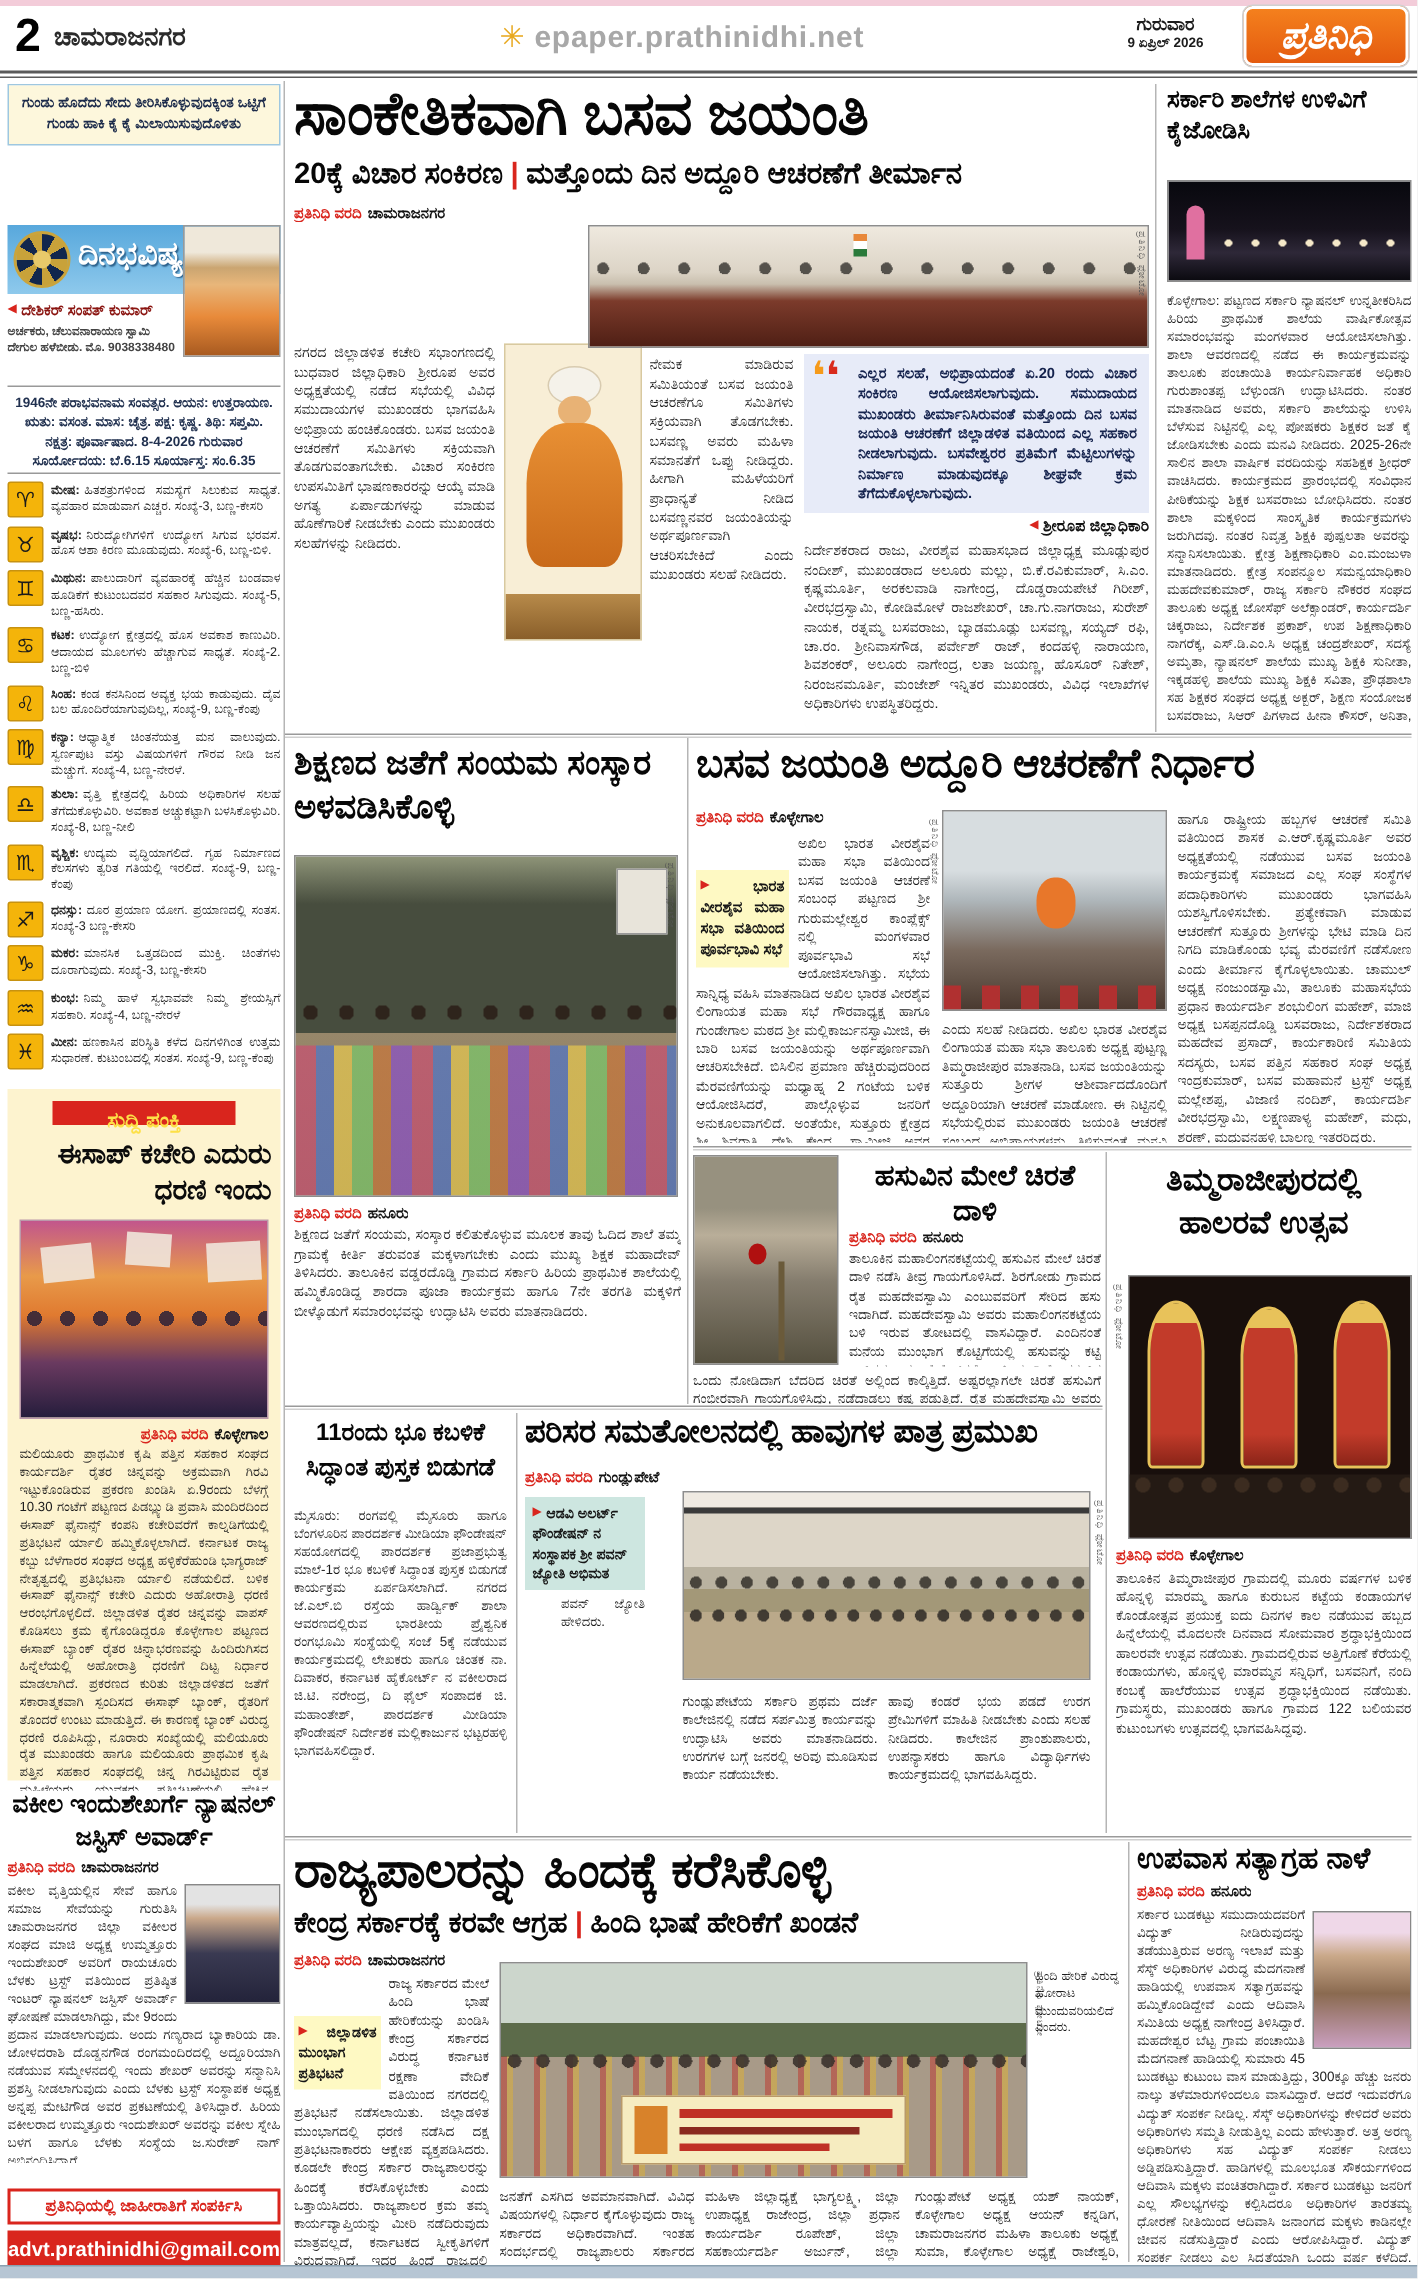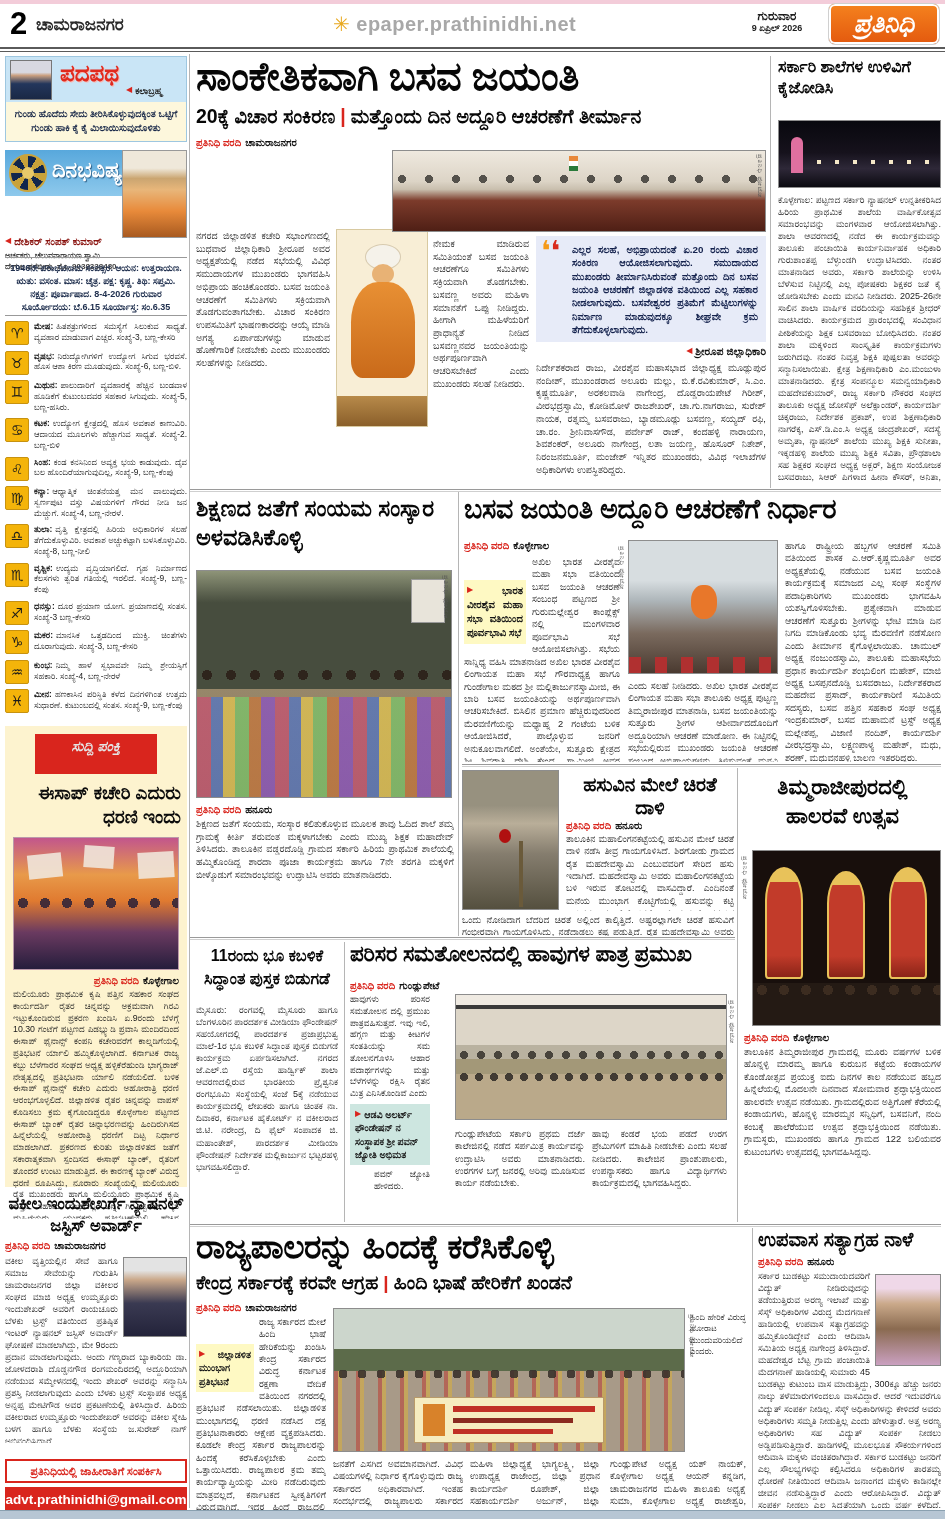--- a/index.html
+++ b/index.html
@@ -38,34 +38,34 @@
   .sb{left:5px;width:182px;}
   #padband{background:#c9e5f6;height:45px;position:relative;}
   #padtitle{position:absolute;left:54px;top:3px;font-size:23px;font-weight:800;color:#e02a1e;text-shadow:1px 1px 0 #f7b9b4;}
   #padauth{position:absolute;left:120px;top:28px;font-size:9px;font-weight:700;color:#222;}
   #padtext{background:#fdf7dc;padding:5px 7px;font-size:9.5px;font-weight:700;color:#1b2a4a;line-height:1.5;text-align:center;}
   #horoband{left:5px;top:150px;width:182px;height:46px;background:linear-gradient(180deg,#58a8dc,#8ec9ec);}
   #horotitle{left:52px;top:158px;font-size:21px;font-weight:800;color:#fff;text-shadow:1px 1px 1px #2a5f8a;}
   #wheel{left:9px;top:154px;width:38px;height:38px;border-radius:50%;border:2px solid #caa43c;
          background:repeating-conic-gradient(#11264d 0 30deg,#c8a23a 30deg 60deg);}
   #wheel::after{content:"";position:absolute;left:11px;top:11px;width:12px;height:12px;border-radius:50%;background:#e8c96a;}
-  #astinfo{left:5px;top:201px;width:116px;margin-top:35px;}
+  #astinfo{left:5px;top:201px;width:116px;}
   #astname{font-size:10px;font-weight:800;color:#8a1410;}
   #astrest{font-size:8px;font-weight:700;color:#444;line-height:1.4;margin-top:2px;}
   #panch{left:5px;top:257px;width:182px;height:59px;border-top:1px solid #999;border-bottom:1px solid #999;
          padding:4px;font-size:9px;font-weight:800;color:#20304f;text-align:center;line-height:1.45;overflow:hidden;}
   #signs{left:5px;top:321px;width:182px;}
   .zrow{display:flex;gap:5px;margin-bottom:5.5px;}
   .zicon{flex:0 0 24px;width:24px;height:24px;background:#f4b40a;border:1px solid #c79210;border-radius:2px;
          font-size:14px;line-height:22px;text-align:center;color:#1a1a1a;}
   .ztxt{font-size:8.4px;line-height:1.3;text-align:justify;color:#222;}
   .zname{font-weight:800;margin-right:3px;}
   #newsrow{left:5px;top:726px;width:182px;height:461px;background:#fdf3cf;}
-  #nrtag{width:122px;height:40px;margin:8px auto 7px;background:#d9251d;color:#e5e5e5;font-size:14px;font-weight:800;
-         text-align:center;line-height:24px;font-style:italic;}
+  #nrtag{width:122px;height:16px;margin:8px auto 7px;background:#d9251d;color:#fde047;font-size:14px;font-weight:800;
+         text-align:center;line-height:24px;}
   #nrhead{font-size:18.5px;font-weight:800;color:#0c0c0c;text-align:right;line-height:1.3;padding:0 6px;}
   #nrimg{position:relative;margin:8px 8px 0;height:133px;border:1px solid #b9a; 
          background:linear-gradient(180deg,#c2568c 0%,#e89a4a 28%,#e07a30 48%,#6a3a60 72%,#251d3c 100%);}
   .placard{position:absolute;background:#efe6da;opacity:.9;}
   #nrbyl{padding:5px 8px 2px;text-align:right;}
   #nrbody{padding:0 8px;font-size:8.8px;height:230px;}
   #award{left:5px;top:1192px;width:182px;}
   #awhead{font-size:16.5px;font-weight:800;color:#070707;text-align:center;line-height:1.35;}
   #awbody{font-size:9px;height:188px;margin-top:3px;}
   #awphoto{float:right;width:64px;height:80px;margin:2px 0 3px 5px;border:1px solid #888;
@@ -102,25 +102,20 @@
   <div class="hline" style="left:190px;top:489px;width:751px;"></div>
   <div class="vline" style="left:458px;top:492px;height:444px;"></div>
   <div class="hline" style="left:462px;top:764px;width:479px;"></div>
   <div class="vline" style="left:737px;top:768px;height:454px;"></div>
   <div class="hline" style="left:190px;top:937px;width:545px;"></div>
   <div class="vline" style="left:344px;top:942px;height:280px;"></div>
   <div class="hline" style="left:190px;top:1224px;width:751px;"></div>
   <div class="vline" style="left:752px;top:1228px;height:280px;"></div>
 
   <div class="abs sb" style="top:56px;border:1px solid #9ec7e0;">
-    <div id="padband">
-      <div class="abs" style="left:4px;top:3px;width:42px;height:40px;border:1px solid #777;background:linear-gradient(180deg,#d8d8e0 0 30%,#caa080 38%,#23365c 60%,#1a2845 100%);"></div>
-      <div id="padtitle">ಪದಪಥ</div>
-      <div id="padauth"><span class="raL">◀</span><span>ಕಲಾಬ್ರಹ್ಮ</span></div>
-    </div>
     <div id="padtext">ಗುಂಡು ಹೊದೆದು ಸೇದು ತೀರಿಸಿಕೊಳ್ಳುವುದಕ್ಕಿಂತ ಒಟ್ಟಿಗೆ ಗುಂಡು ಹಾಕಿ ಕೈ ಕೈ ಮಿಲಾಯಿಸುವುದೊಳಿತು</div>
   </div>
 
   <div class="abs" id="horoband"></div>
   <div class="abs" id="wheel"></div>
   <div class="abs" id="horotitle">ದಿನಭವಿಷ್ಯ</div>
   <div class="abs" style="left:122px;top:150px;width:65px;height:88px;border:1px solid #999;z-index:2;background:linear-gradient(180deg,#efe8da 0 20%,#caa571 32%,#e8b67a 45%,#e88a3a 70%,#a85a20 100%);"></div>
   <div class="abs" id="astinfo">
     <div id="astname"><span class="raL">◀</span><span>ದೇಶಿಕರ್ ಸಂಪತ್ ಕುಮಾರ್</span></div>
     <div id="astrest">ಅರ್ಚಕರು, ಚೆಲುವನಾರಾಯಣ ಸ್ವಾಮಿ ದೇಗುಲ ಹಳೆಬೀಡು. ಮೊ. 9038338480</div>
@@ -297,21 +292,20 @@
   <div class="vcred" style="left:741px;top:856px;">ಪ್ರತಿನಿಧಿ ಫೋಟೋ</div>
   <div class="abs byl" style="left:744px;top:1032px;"><span class="ag">ಪ್ರತಿನಿಧಿ ವರದಿ</span><span class="lc">ಕೊಳ್ಳೇಗಾಲ</span></div>
   <div class="abs jt" style="left:744px;top:1046px;width:197px;height:172px;font-size:9.3px;">ತಾಲೂಕಿನ ತಿಮ್ಮರಾಜೀಪುರ ಗ್ರಾಮದಲ್ಲಿ ಮೂರು ವರ್ಷಗಳ ಬಳಿಕ ಹೊನ್ನಳ್ಳಿ ಮಾರಮ್ಮ ಹಾಗೂ ಕುರುಬನ ಕಟ್ಟೆಯ ಕಂಡಾಯಗಳ ಕೊಂಡೋತ್ಸವ ಪ್ರಯುಕ್ತ ಐದು ದಿನಗಳ ಕಾಲ ನಡೆಯುವ ಹಬ್ಬದ ಹಿನ್ನೆಲೆಯಲ್ಲಿ ಮೊದಲನೇ ದಿನವಾದ ಸೋಮವಾರ ಶ್ರದ್ಧಾಭಕ್ತಿಯಿಂದ ಹಾಲರವೇ ಉತ್ಸವ ನಡೆಯಿತು. ಗ್ರಾಮದಲ್ಲಿರುವ ಅತ್ತಿಗೊಣೆ ಕೆರೆಯಲ್ಲಿ ಕಂಡಾಯಗಳು, ಹೊನ್ನಳ್ಳಿ ಮಾರಮ್ಮನ ಸನ್ನಿಧಿಗೆ, ಬಸವನಿಗೆ, ನಂದಿ ಕಂಬಕ್ಕೆ ಹಾಲೆರೆಯುವ ಉತ್ಸವ ಶ್ರದ್ಧಾಭಕ್ತಿಯಿಂದ ನಡೆಯಿತು. ಗ್ರಾಮಸ್ಥರು, ಮುಖಂಡರು ಹಾಗೂ ಗ್ರಾಮದ 122 ಬಲಿಯವರ ಕುಟುಂಬಗಳು ಉತ್ಸವದಲ್ಲಿ ಭಾಗವಹಿಸಿದ್ದವು.</div>
 
   <div class="abs hl" style="left:196px;top:944px;width:142px;font-size:16px;line-height:1.45;text-align:center;">11ರಂದು ಭೂ ಕಬಳಿಕೆ ಸಿದ್ಧಾಂತ ಪುಸ್ತಕ ಬಿಡುಗಡೆ</div>
   <div class="abs jt" style="left:196px;top:1004px;width:142px;height:216px;font-size:9px;">ಮೈಸೂರು: ರಂಗವಲ್ಲಿ ಮೈಸೂರು ಹಾಗೂ ಬೆಂಗಳೂರಿನ ಪಾರದರ್ಶಕ ಮೀಡಿಯಾ ಫೌಂಡೇಷನ್ ಸಹಯೋಗದಲ್ಲಿ ಪಾರದರ್ಶಕ ಪ್ರಜಾಪ್ರಭುತ್ವ ಮಾಲೆ-1ರ ಭೂ ಕಬಳಿಕೆ ಸಿದ್ಧಾಂತ ಪುಸ್ತಕ ಬಿಡುಗಡೆ ಕಾರ್ಯಕ್ರಮ ಏರ್ಪಡಿಸಲಾಗಿದೆ. ನಗರದ ಜೆ.ಎಲ್.ಬಿ ರಸ್ತೆಯ ಹಾರ್ಡ್ವಿಕ್ ಶಾಲಾ ಆವರಣದಲ್ಲಿರುವ ಭಾರತೀಯ ಪ್ರೈಶ್ವನಿಕ ರಂಗಭೂಮಿ ಸಂಸ್ಥೆಯಲ್ಲಿ ಸಂಜೆ 5ಕ್ಕೆ ನಡೆಯುವ ಕಾರ್ಯಕ್ರಮದಲ್ಲಿ ಲೇಖಕರು ಹಾಗೂ ಚಿಂತಕ ನಾ. ದಿವಾಕರ, ಕರ್ನಾಟಕ ಹೈಕೋರ್ಟ್ ನ ವಕೀಲರಾದ ಜಿ.ಟಿ. ನರೇಂದ್ರ, ದಿ ಫೈಲ್ ಸಂಪಾದಕ ಜಿ. ಮಹಾಂತೇಶ್, ಪಾರದರ್ಶಕ ಮೀಡಿಯಾ ಫೌಂಡೇಷನ್ ನಿರ್ದೇಶಕ ಮಲ್ಲಿಕಾರ್ಜುನ ಭಟ್ಟರಹಳ್ಳಿ ಭಾಗವಹಿಸಲಿದ್ದಾರೆ.</div>
 
   <div class="abs hl" style="left:350px;top:942px;width:384px;font-size:21.5px;letter-spacing:-.2px;">ಪರಿಸರ ಸಮತೋಲನದಲ್ಲಿ ಹಾವುಗಳ ಪಾತ್ರ ಪ್ರಮುಖ</div>
   <div class="abs byl" style="left:350px;top:980px;"><span class="ag">ಪ್ರತಿನಿಧಿ ವರದಿ</span><span class="lc">ಗುಂಡ್ಲುಪೇಟೆ</span></div>
   <div class="abs" style="left:350px;top:994px;width:80px;height:228px;overflow:hidden;">
-    <div class="jt" style="font-size:8.8px;">ಹಾವುಗಳು ಪರಿಸರ ಸಮತೋಲನ ದಲ್ಲಿ ಪ್ರಮುಖ ಪಾತ್ರವಹಿಸುತ್ತವೆ. ಇವು ಇಲಿ, ಹೆಗ್ಗಣ ಮತ್ತು ಕೀಟಗಳ ಸಂತತಿಯನ್ನು ಸಮ ತೋಲನಗೊಳಿಸಿ ಆಹಾರ ಪದಾರ್ಥಗಳನ್ನು ಮತ್ತು ಬೆಳೆಗಳನ್ನು ರಕ್ಷಿಸಿ ರೈತನ ಮಿತ್ರ ಎನಿಸಿಕೊಂಡಿವೆ ಎಂದು</div>
     <div class="hlteal" style="margin:4px 0;"><span class="raR">▶</span><span>ಆಡವಿ ಅಲರ್ಟ್ ಫೌಂಡೇಷನ್ ನ ಸಂಸ್ಥಾಪಕ ಶ್ರೀ ಪವನ್ ಜ್ಯೋತಿ ಅಭಿಮತ</span></div>
     <div class="jt" style="font-size:8.8px;margin-left:24px;">ಪವನ್ ಜ್ಯೋತಿ ಹೇಳಿದರು.</div>
   </div>
   <div class="ph" style="left:455px;top:994px;width:272px;height:126px;background:linear-gradient(180deg,#efeae2 0 8%,#ddd6c8 8% 40%,#b9b2a0 40% 52%,#a39878 52% 64%,#baa98a 64% 100%);">
     <div style="position:absolute;left:0;right:0;top:10px;height:4px;background:#3a3a3a;"></div>
     <div style="position:absolute;left:0;right:0;top:54px;height:13px;background-image:radial-gradient(circle 4px at 8px 6px,#34302a 99%,transparent);background-size:17px 12px;background-repeat:repeat-x;opacity:.85;"></div>
     <div style="position:absolute;left:0;right:0;top:76px;height:13px;background-image:radial-gradient(circle 4px at 8px 6px,#2c2824 99%,transparent);background-size:15px 12px;background-repeat:repeat-x;opacity:.85;"></div>
   </div>
   <div class="vcred" style="left:728px;top:1000px;">ಪ್ರತಿನಿಧಿ ಫೋಟೋ</div>
   <div class="abs jt" style="left:455px;top:1128px;width:130px;height:94px;font-size:9.2px;">ಗುಂಡ್ಲುಪೇಟೆಯ ಸರ್ಕಾರಿ ಪ್ರಥಮ ದರ್ಜೆ ಕಾಲೇಜಿನಲ್ಲಿ ನಡೆದ ಸರ್ಪಮಿತ್ರ ಕಾರ್ಯವನ್ನು ಉದ್ಘಾಟಿಸಿ ಅವರು ಮಾತನಾಡಿದರು. ಉರಗಗಳ ಬಗ್ಗೆ ಜನರಲ್ಲಿ ಅರಿವು ಮೂಡಿಸುವ ಕಾರ್ಯ ನಡೆಯಬೇಕು.</div>

